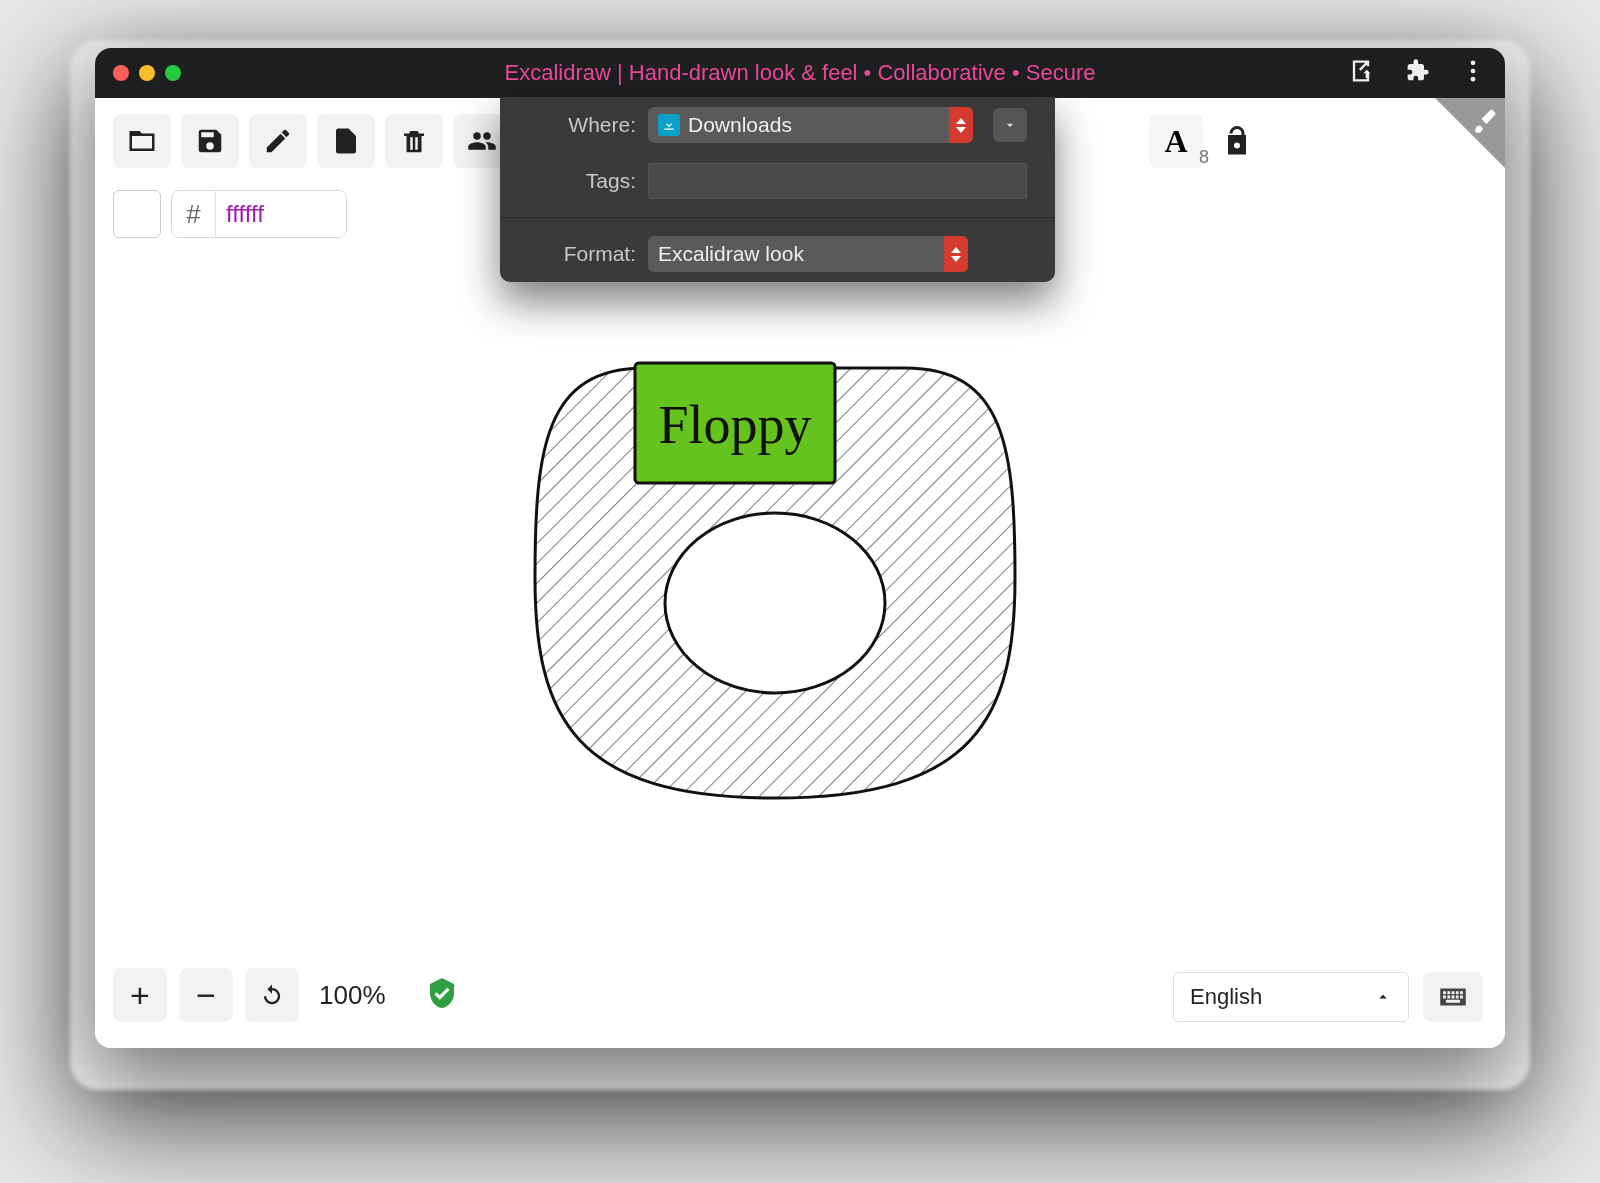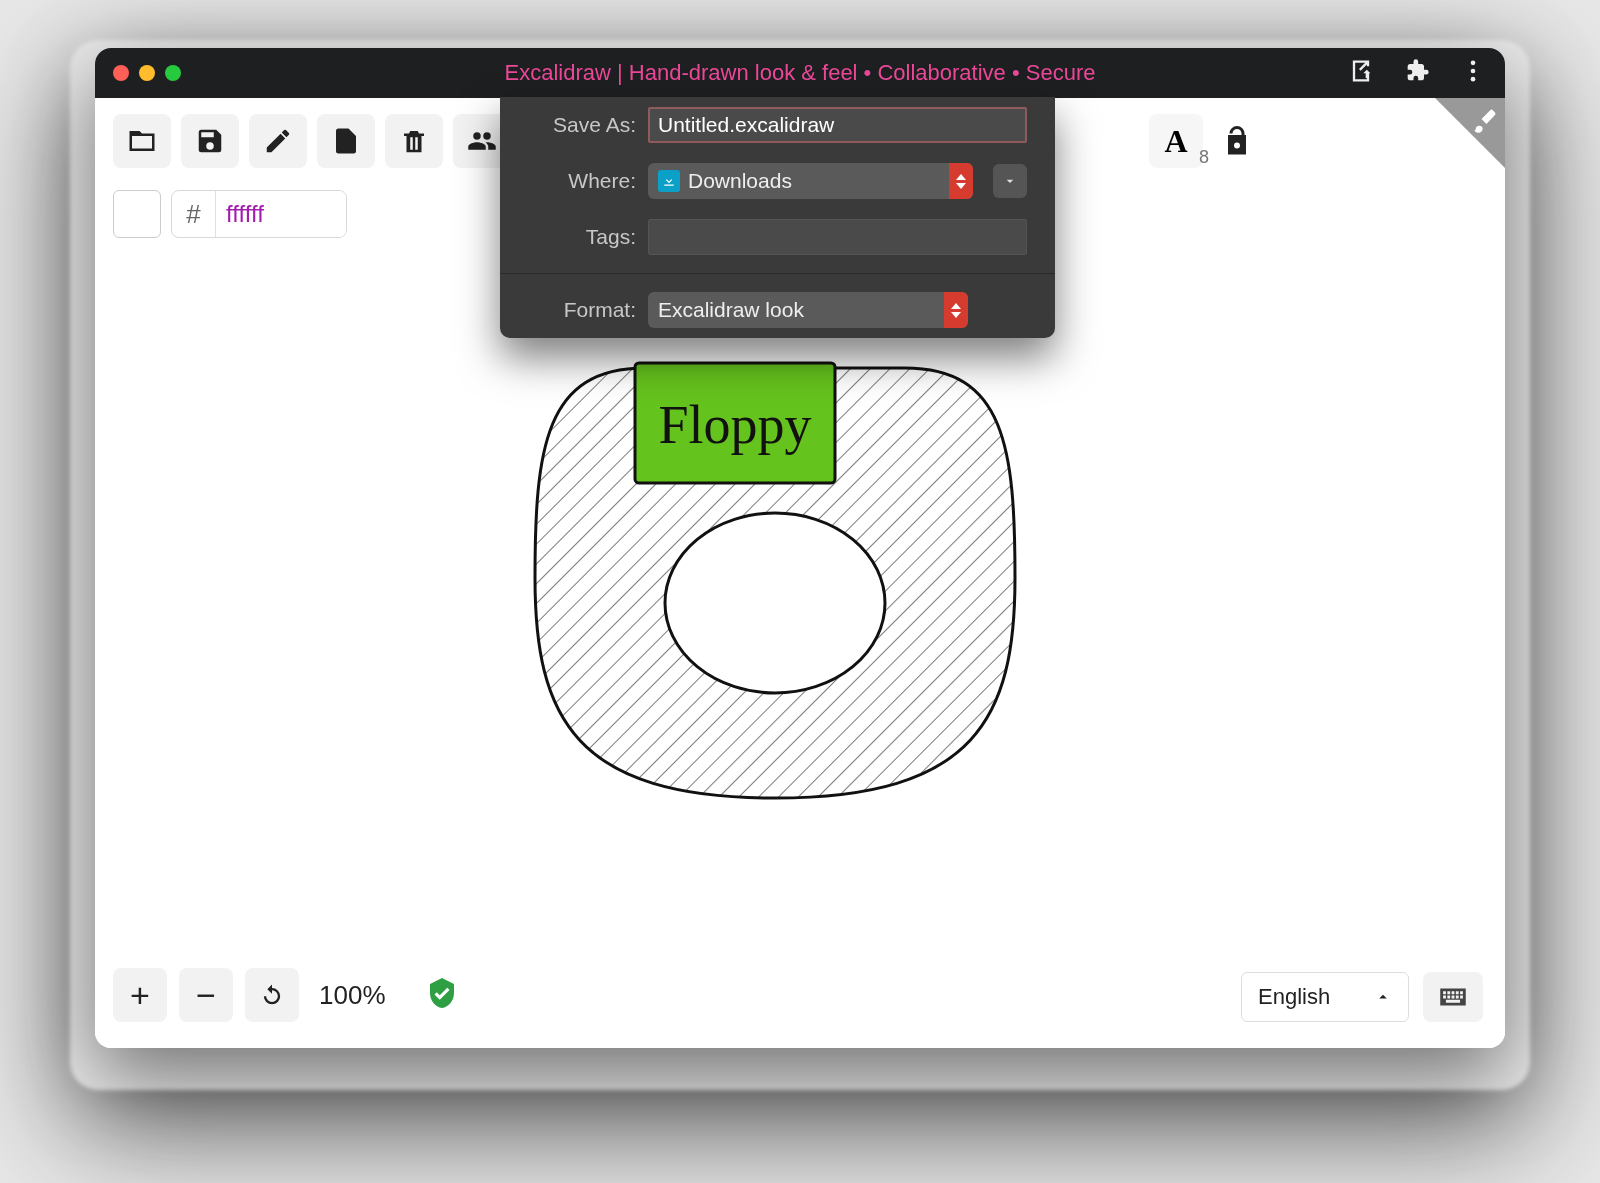--- a/index.html
+++ b/index.html
@@ -44,21 +44,21 @@
   .corner-brush { position:absolute; right:6px; top:8px; color:#fff; }
   .corner-brush svg { width:28px; height:28px; fill:#fff; }
 
   
   .bottombar { position: absolute; left: 18px; bottom: 26px; display: flex; align-items: center; gap: 12px; z-index: 2; }
   .zbtn { width: 54px; height: 54px; border-radius: 8px; background: #f2f2f2; border: none; display:flex; align-items:center; justify-content:center; font-size: 34px; color:#222; cursor:pointer; }
   .zbtn svg { width:28px; height:28px; fill:#222;}
   .zoom-lvl { font-size: 26px; color:#222; padding: 0 8px; }
   .shield { margin-left: 18px; }
   .shield svg { width: 36px; height: 36px; fill:#2ea043; }
-  .lang { position:absolute; right:96px; bottom:26px; width: 168px; height:50px; border:1px solid #ddd; border-radius:6px; display:flex; align-items:center; justify-content:space-between; padding:0 16px; font-size:22px; color:#222;}
+  .lang { position:absolute; right:96px; bottom:26px; width: 236px; height:50px; border:1px solid #ddd; border-radius:6px; display:flex; align-items:center; justify-content:space-between; padding:0 16px; font-size:22px; color:#222;}
   .kbd-btn { position:absolute; right:22px; bottom:26px; width:60px; height:50px; background:#f2f2f2; border-radius:8px; display:flex; align-items:center; justify-content:center;}
   .kbd-btn svg { width:34px; height:34px; fill:#444;}
 
   
   .save-dlg { position: absolute; left: 405px; top: -1px; width: 555px; background: #3a3a3a; border-radius: 0 0 10px 10px; box-shadow: 0 20px 40px rgba(0,0,0,0.5); z-index: 50; color: #ccc; font-size: 21px; padding-bottom: 0; }
   .dlg-row { display: flex; align-items: center; padding: 10px 28px; gap: 12px; }
   .dlg-label { width: 108px; text-align: right; color: #c7c7c7; }
   .dlg-input { flex: 1; height: 36px; background: #4a4a4a; border: 2px solid #915b5e; border-radius: 2px; color: #fff; font-size: 21px; padding: 0 8px; }
   .dlg-input.no-border { border: 1px solid #555; }
   .dlg-select { flex: 1; height: 36px; background: #5a5a5a; border-radius: 6px; display:flex; align-items:center; padding: 0 10px; color:#eee; position:relative; }
@@ -214,24 +214,20 @@
           </svg>
       </div>
       <div class="kbd-btn">
         <svg viewBox="0 0 24 24">
             <path d="M3 6h18v12H3V6zm2 2v2h2V8H5zm3 0v2h2V8H8zm3 0v2h2V8h-2zm3 0v2h2V8h-2zm3 0v2h2V8h-2zM5 11v2h2v-2H5zm3 0v2h2v-2H8zm3 0v2h2v-2h-2zm3 0v2h2v-2h-2zm3 0v2h2v-2h-2zM7 14v2h10v-2H7z"></path>
           </svg>
       </div>
 
       <div class="save-dlg">
         <div class="dlg-row">
-          <div class="dlg-label">Save As:</div>
-          <input class="dlg-input" value="Untitled.excalidraw" style="">
-        </div>
-        <div class="dlg-row">
           <div class="dlg-label">Where:</div>
           <div class="dlg-select">
             <span class="dl-icon">
                 <svg viewBox="0 0 24 24">
                   <path d="M12 3v10l4-4 1.4 1.4L12 16l-5.4-5.6L8 9l4 4V3h0zM4 18h16v2H4z"></path>
                 </svg>
               </span>
             <span>Downloads</span>
             <div class="stepper">
                 <div class="up"></div>

